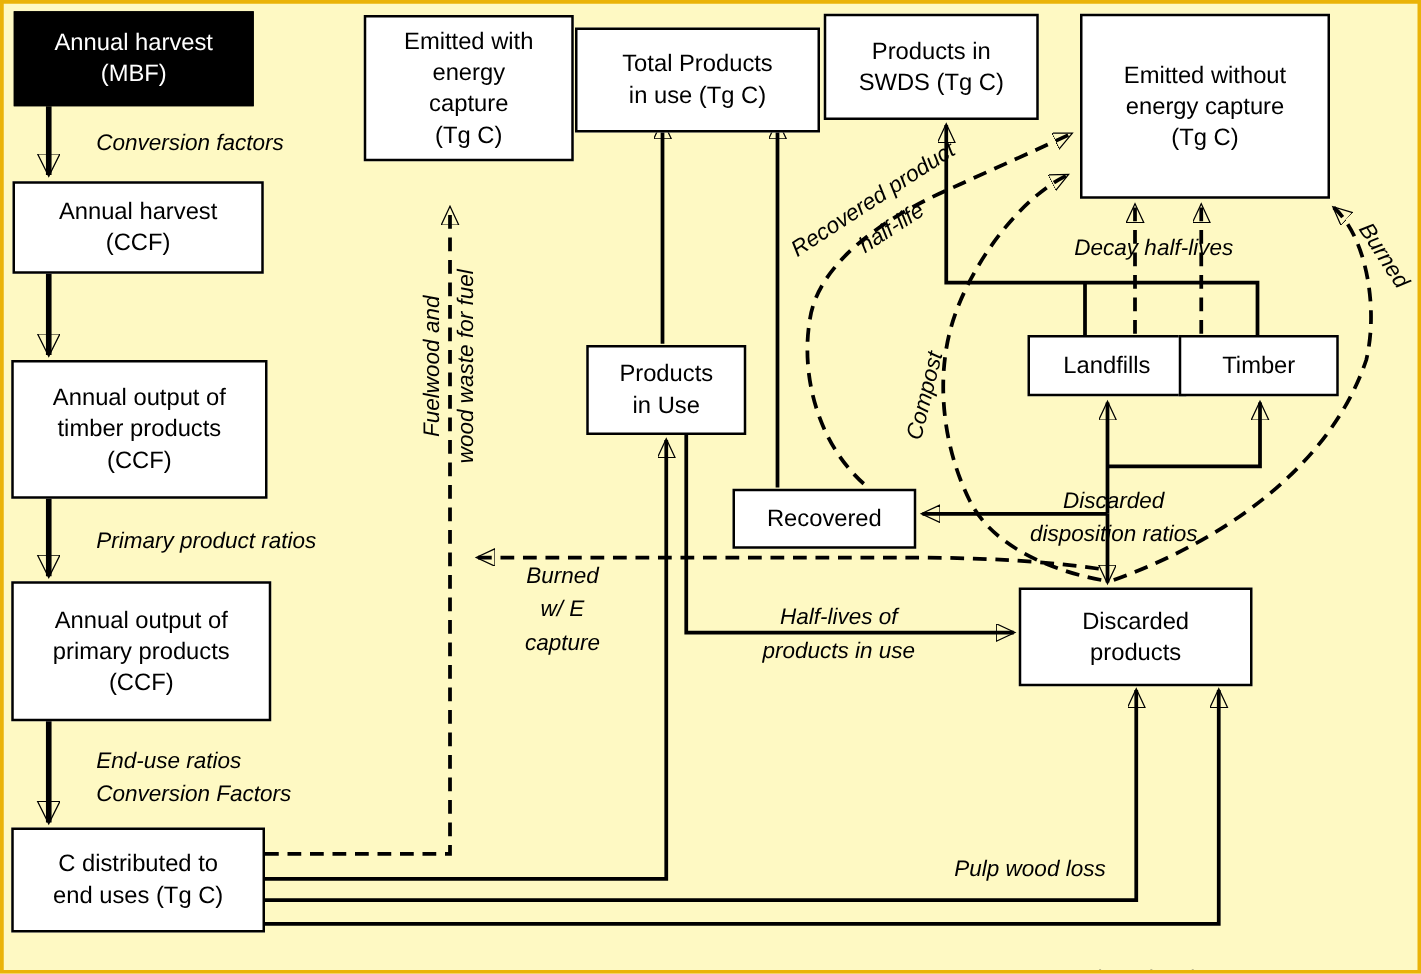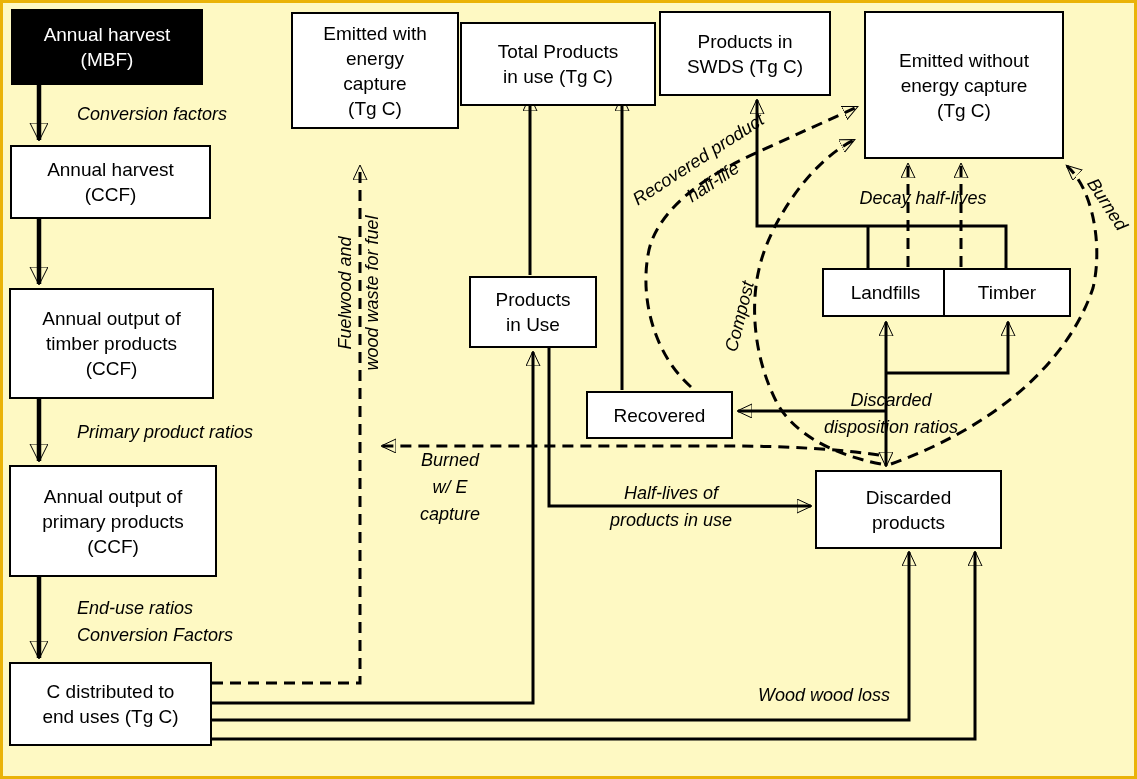--- a/index.html
+++ b/index.html
@@ -120,16 +120,16 @@
 capture</div>
   <div class="lbl center" style="left:588px;top:477px;width:160px;">Half-lives of
 products in use</div>
   <div class="lbl center rot" style="left:597px;top:141px;width:212px;transform:rotate(-33deg);">Recovered product
 half-life</div>
   <div class="lbl center" style="left:845px;top:182px;width:150px;">Decay half-lives</div>
   <div class="lbl center rot" style="left:682px;top:300px;width:110px;transform:rotate(-76deg);">Compost</div>
   <div class="lbl center rot" style="left:1054px;top:188px;width:100px;transform:rotate(57deg);">Burned</div>
   <div class="lbl center" style="left:798px;top:384px;width:180px;">Discarded
 disposition ratios</div>
-  <div class="lbl center" style="left:741px;top:679px;width:160px;">Wood wood loss</div>
+  <div class="lbl center" style="left:741px;top:679px;width:160px;">Pulp wood loss</div>
   <div class="lbl center" style="left:805px;top:735px;width:200px;margin-top:32px;">Wood product loss</div>
 
 </div>
 
 </body></html>

